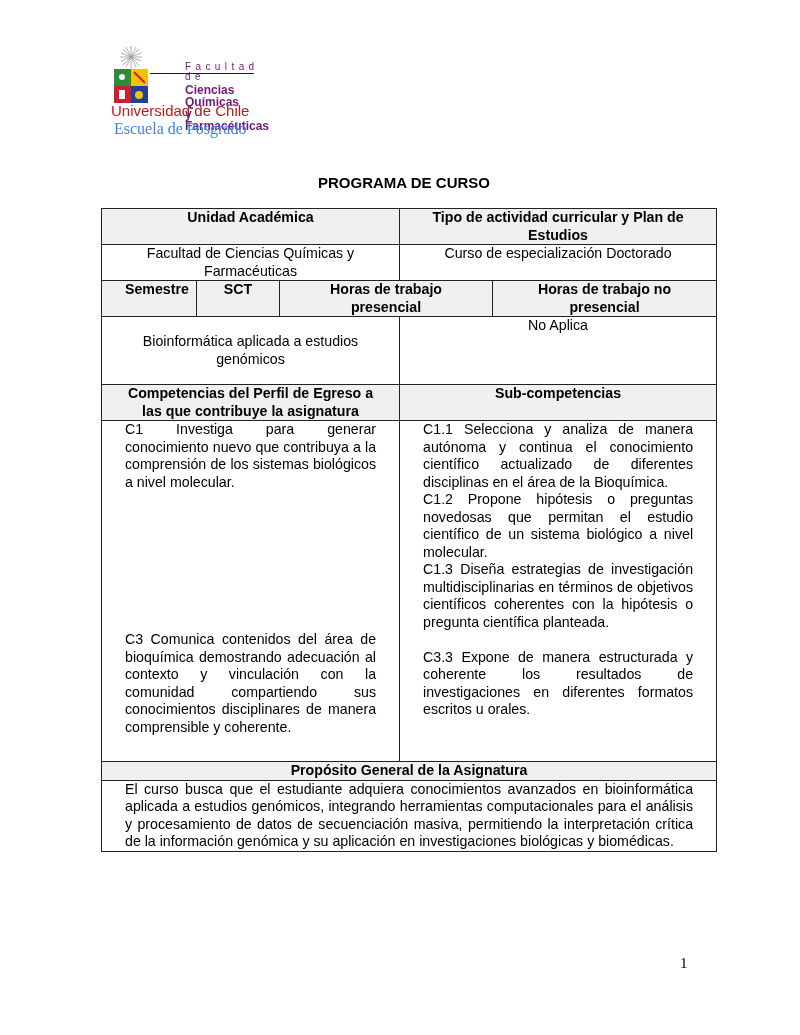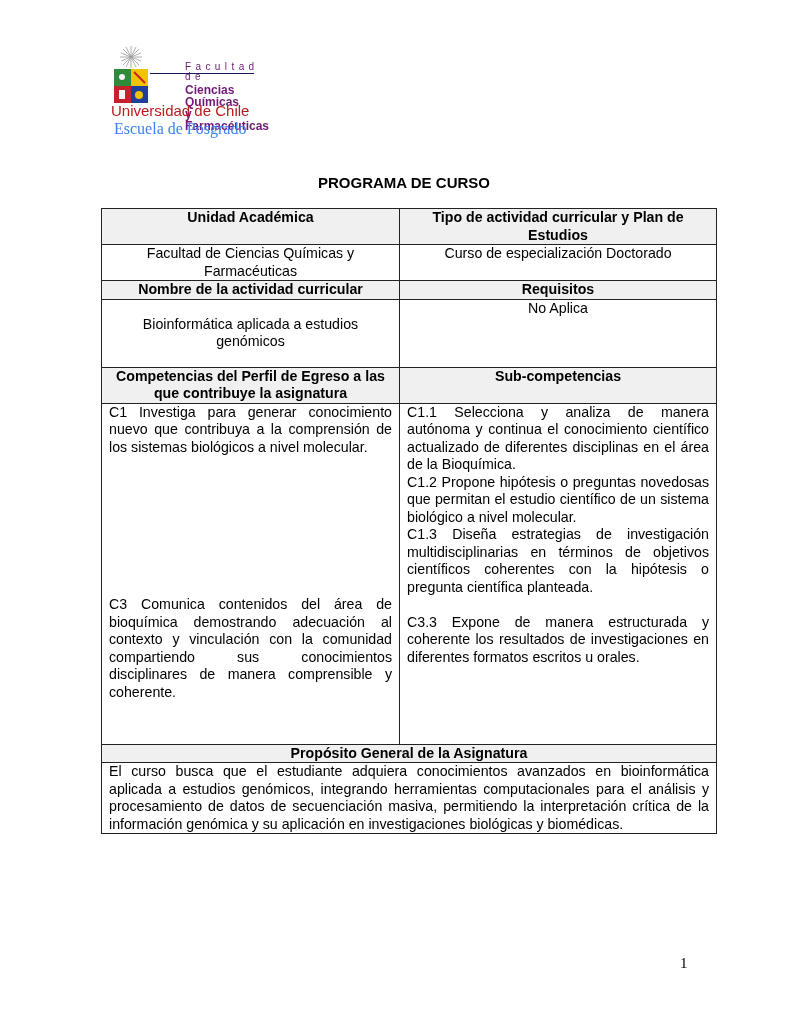--- a/index.html
+++ b/index.html
@@ -10,21 +10,21 @@
   .logo-text .facultad { font-size: 10px; letter-spacing: 4.4px; font-family: "Liberation Sans", sans-serif; }
   .logo-text .cq { font-size: 12px; font-weight: bold; font-family: "Liberation Sans", sans-serif; margin-top: 2px; }
   .logo-text .fq { font-size: 12px; font-weight: bold; font-family: "Liberation Sans", sans-serif; }
   .logo-line { position: absolute; left: 42px; top: 29px; width: 104px; border-top: 1px solid #1a1a5a; }
   .uchile { position: absolute; left: 3px; top: 58px; font-family: "Liberation Sans", sans-serif; font-size: 15px; color: #b91c1c; white-space: nowrap; }
   .escuela { position: absolute; left: 6px; top: 76px; font-family: "Liberation Serif", serif; font-size: 16px; color: #3b82f6; white-space: nowrap; }
 
   .doc-title { position: absolute; left: 4px; width: 800px; top: 174px; text-align: center; font-weight: bold; font-size: 15px; }
 
   table.prog { position: absolute; left: 101px; top: 208px; width: 615px; border-collapse: collapse; table-layout: fixed; font-size: 14.2px; line-height: 17.5px; }
-  table.prog td { border: 1.6px solid #222; vertical-align: top; padding: 0 7px; }
+  table.prog td { border: 1.6px solid #222; vertical-align: top; padding: 0 23px; }
   td.hd { background: #f0f0f0; font-weight: bold; text-align: center; }
   td.c { text-align: center; }
   td.j { text-align: justify; }
   .gap { display: block; height: 17.5px; }
   .pagenum { position: absolute; left: 680px; top: 955px; font-family: "Liberation Serif", serif; font-size: 15px; }
 </style>
 </head>
 <body>
 
 <div class="logo">
@@ -71,22 +71,24 @@
   <tbody>
       <tr>
     <td class="hd" colspan="3">Unidad Académica</td>
     <td class="hd" colspan="2">Tipo de actividad curricular y Plan de Estudios</td>
   </tr>
   <tr>
     <td class="c" colspan="3" style="padding:0 25px">Facultad de Ciencias Químicas y Farmacéuticas</td>
     <td class="c" colspan="2">Curso de especialización Doctorado</td>
   </tr>
   <tr>
-    <td class="hd" colspan="3">Nombre de la actividad curricular</td>
-    <td class="hd" colspan="2">Requisitos</td>
+    <td class="hd">Semestre</td>
+    <td class="hd">SCT</td>
+    <td class="hd" colspan="2" style="padding:0 40px">Horas de trabajo presencial</td>
+    <td class="hd">Horas de trabajo no presencial</td>
   </tr>
   <tr>
     <td class="c" colspan="3" style="padding:16px 25px">Bioinformática aplicada a estudios genómicos</td>
     <td class="c" colspan="2">No Aplica</td>
   </tr>
   <tr>
     <td class="hd" colspan="3">Competencias del Perfil de Egreso a las que contribuye la asignatura</td>
     <td class="hd" colspan="2">Sub-competencias</td>
   </tr>
   <tr>

